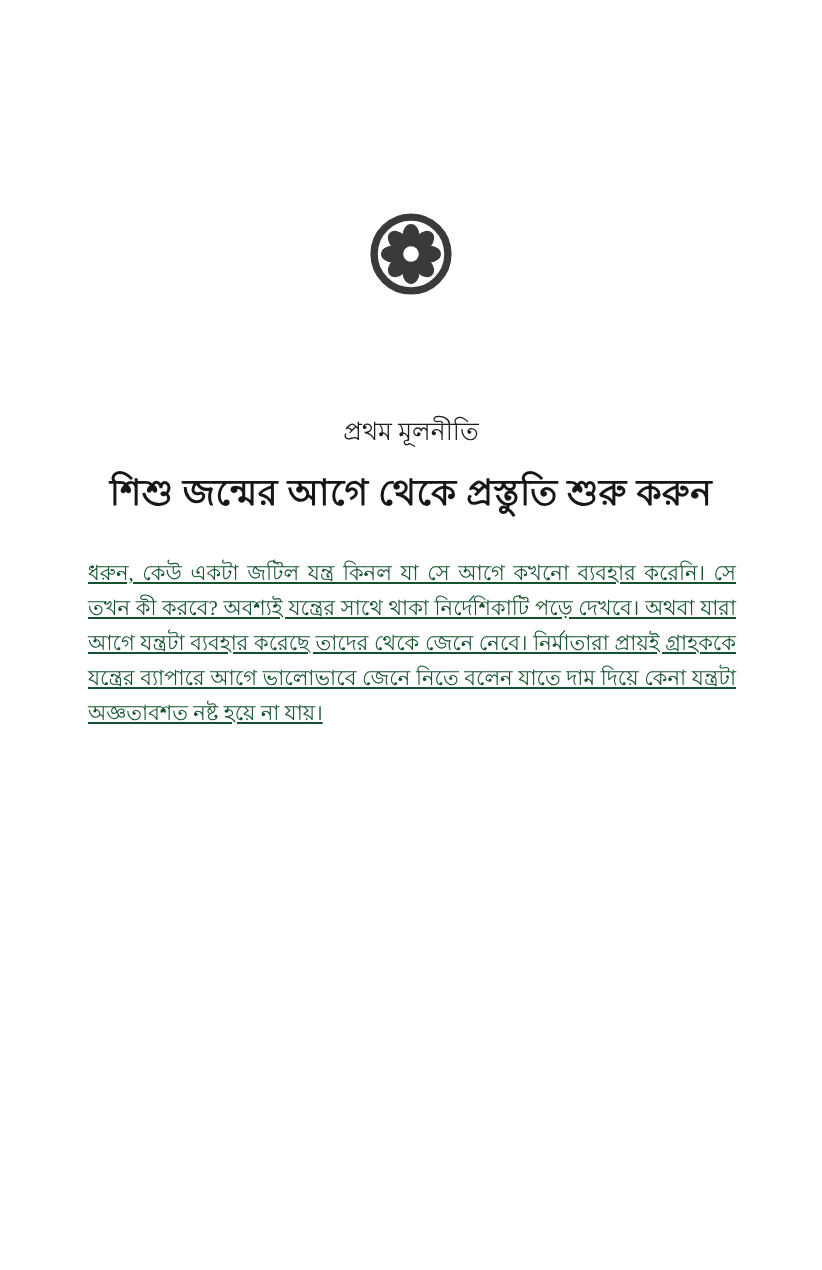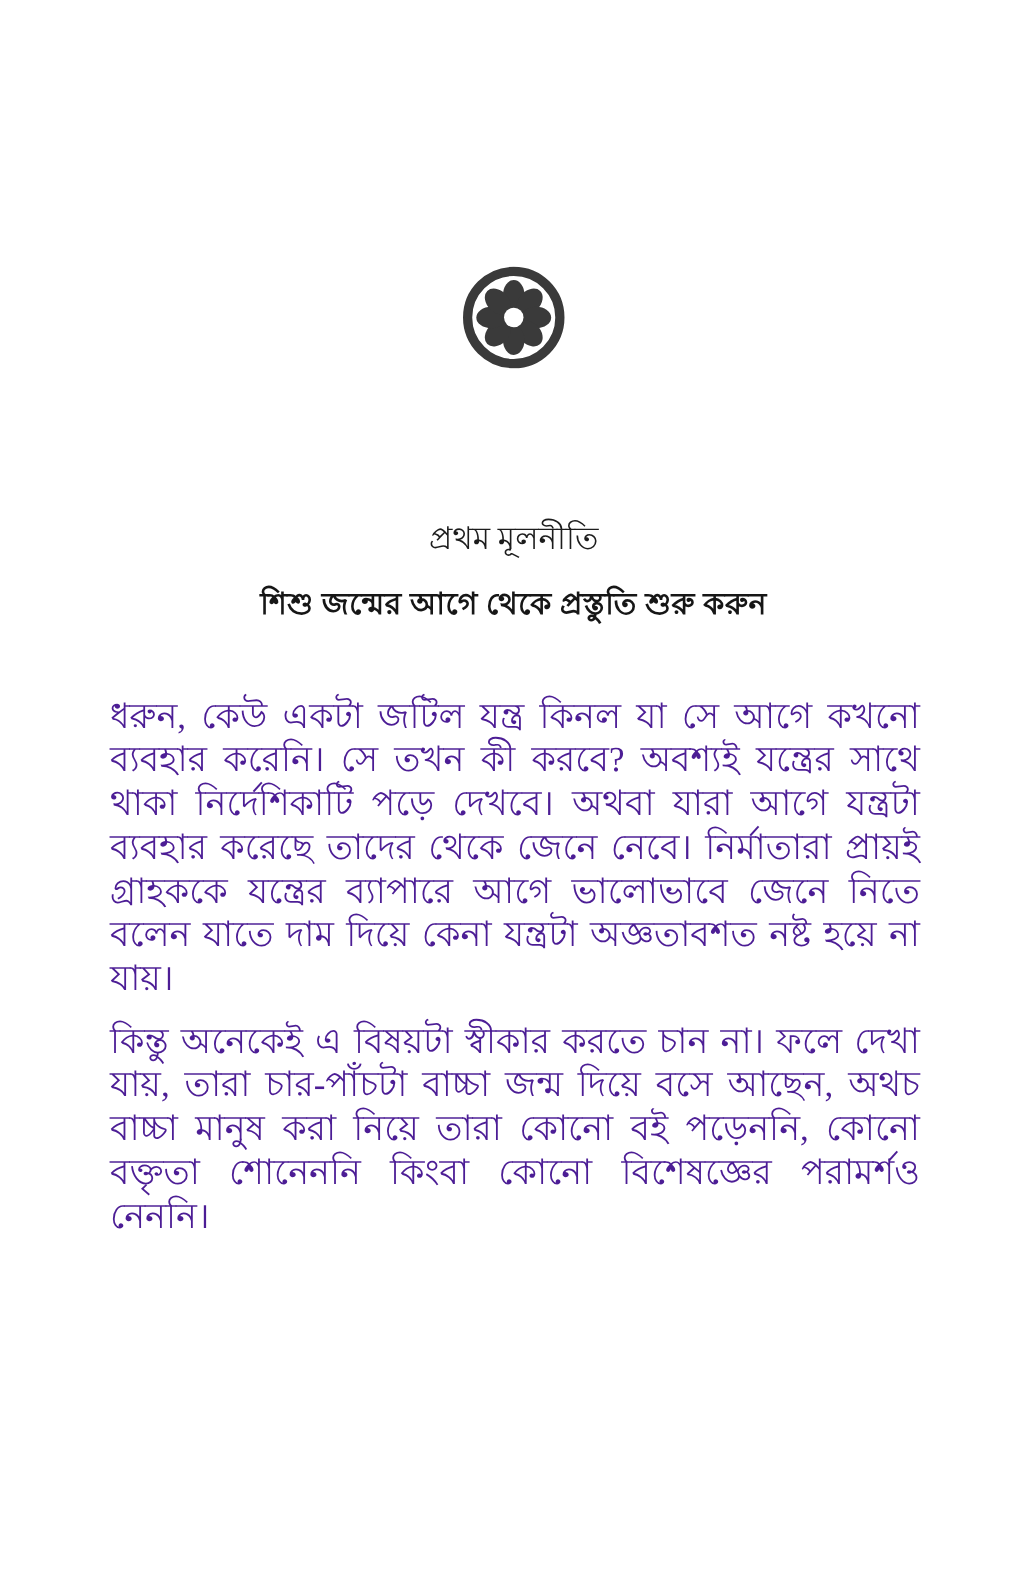--- a/index.html
+++ b/index.html
@@ -42,39 +42,40 @@
     color: #1c1c1c;
     font-family: Liberation Serif, serif;
   }
   .chapter-title {
     position: absolute;
     top: 468px;
     left: 0;
     width: 100%;
     margin: 0;
     text-align: center;
-    font-size: 24px;
+    font-size: 36px;
     font-weight: 600;
     line-height: 1.4;
     color: #161616;
     letter-spacing: 0.5px;
   }
   .body-text {
     position: absolute;
     top: 556px;
     left: 88px;
     width: 648px;
   }
   .body-text p {
     margin: 0 0 15px 0;
-    font-size: 28px;
+    font-size: 21px;
     line-height: 35px;
     text-align: justify;
     text-justify: inter-word;
-    color: #4c1d95;
+    color: #14532d;
+    text-decoration: underline;
   }
 </style>
 </head>
 <body>
 
 <div class="page">
 
   <div class="ornament-wrap">
     <span>
       <svg viewBox="0 0 100 100" width="82" height="82" fill="currentColor" aria-hidden="true">
@@ -93,16 +94,15 @@
       </svg>
     </span>
   </div>
 
   <h3 class="kicker">প্রথম মূলনীতি</h3>
 
   <h1 class="chapter-title">শিশু জন্মের আগে থেকে প্রস্তুতি শুরু করুন</h1>
 
   <div class="body-text">
     <p>ধরুন, কেউ একটা জটিল যন্ত্র কিনল যা সে আগে কখনো ব্যবহার করেনি। সে তখন কী করবে? অবশ্যই যন্ত্রের সাথে থাকা নির্দেশিকাটি পড়ে দেখবে। অথবা যারা আগে যন্ত্রটা ব্যবহার করেছে তাদের থেকে জেনে নেবে। নির্মাতারা প্রায়ই গ্রাহককে যন্ত্রের ব্যাপারে আগে ভালোভাবে জেনে নিতে বলেন যাতে দাম দিয়ে কেনা যন্ত্রটা অজ্ঞতাবশত নষ্ট হয়ে না যায়।</p>
-    <p>কিন্তু অনেকেই এ বিষয়টা স্বীকার করতে চান না। ফলে দেখা যায়, তারা চার-পাঁচটা বাচ্চা জন্ম দিয়ে বসে আছেন, অথচ বাচ্চা মানুষ করা নিয়ে তারা কোনো বই পড়েননি, কোনো বক্তৃতা শোনেননি কিংবা কোনো বিশেষজ্ঞের পরামর্শও নেননি।</p>
   </div>
 
 </div>
 
 </body></html>

